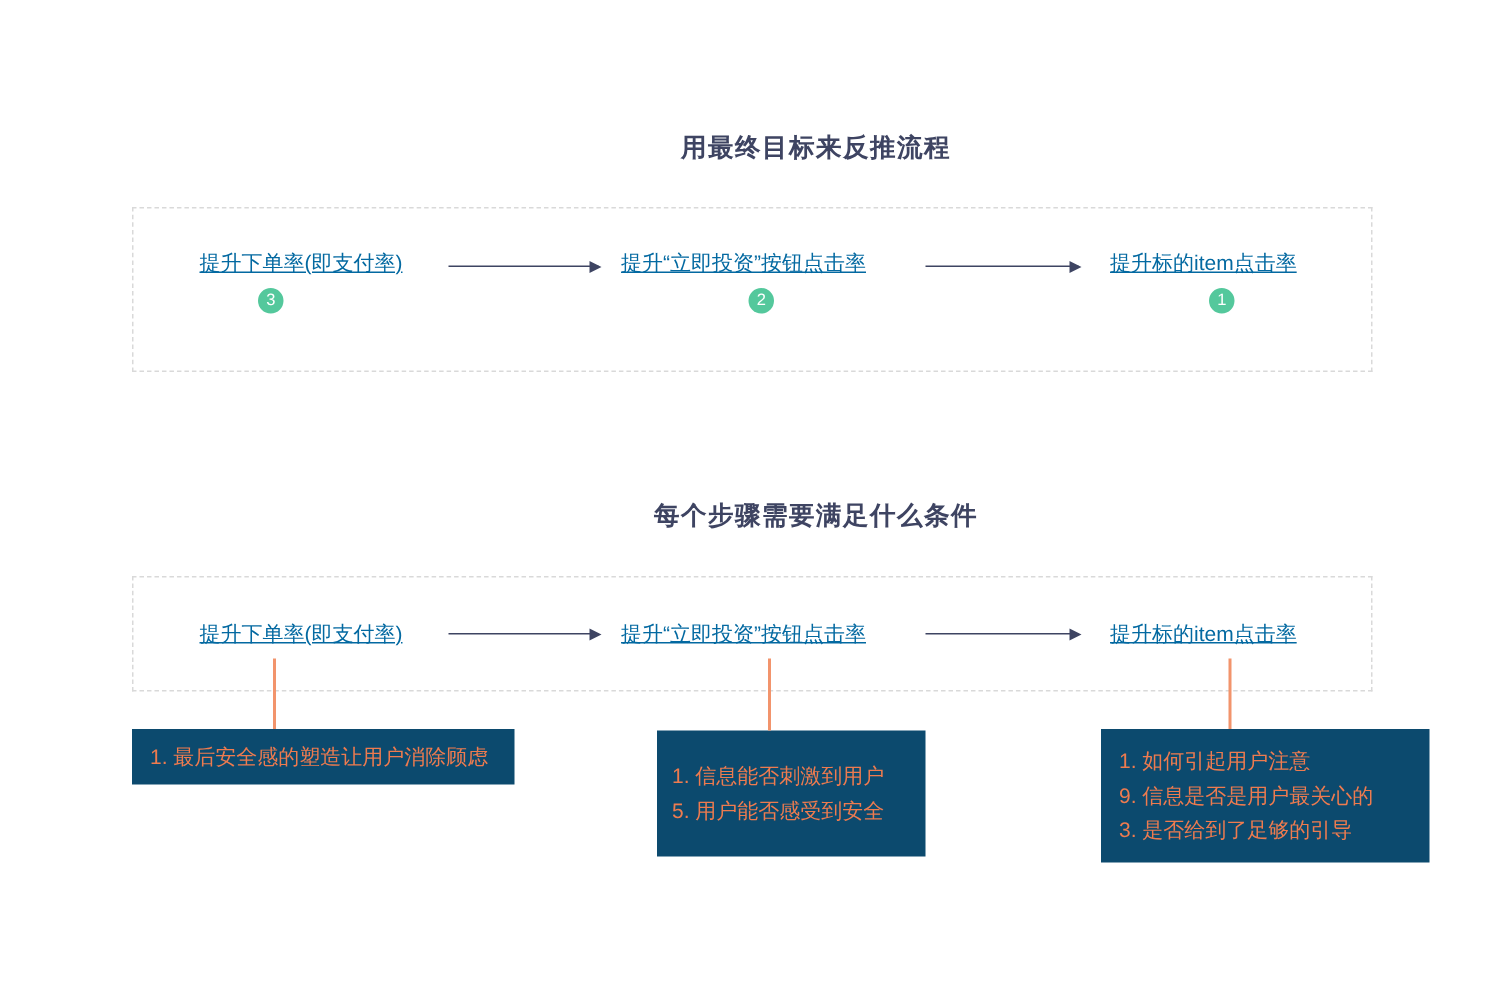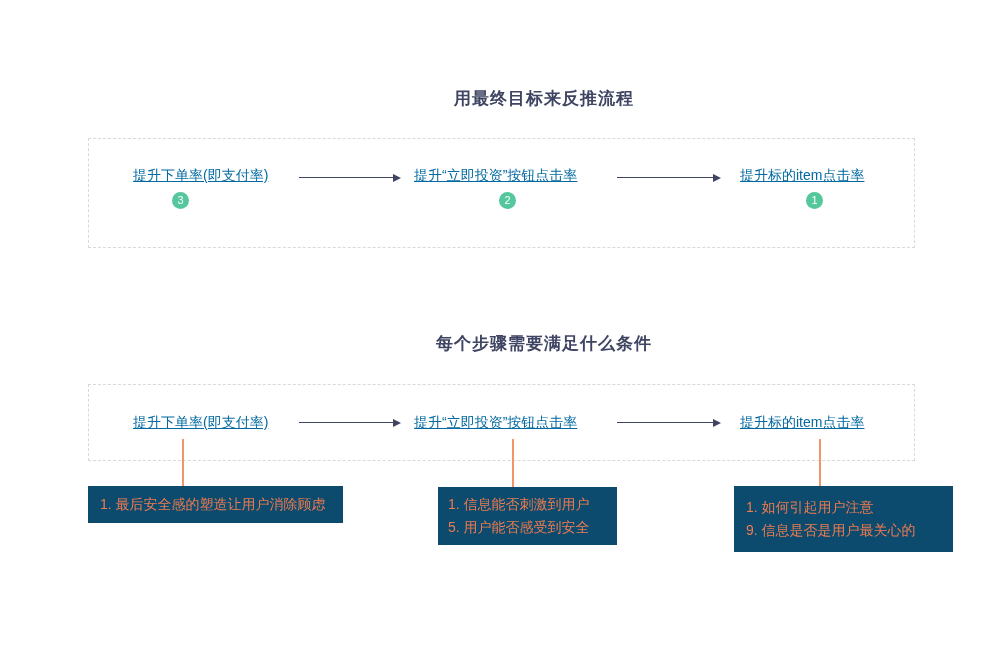--- a/index.html
+++ b/index.html
@@ -62,21 +62,21 @@
   }
   .v1 { left:182px; top:439px; height:47px; }
   .v2 { left:512px; top:439px; height:48px; }
   .v3 { left:819px; top:439px; height:47px; }
 
   .note-box {
     position:absolute; background:#0c4a6e; color:#ee7b4f;
     font-size:14px; line-height:23px; padding:7px 12px;
   }
   #note-box-1 { left:88px;  top:486px; width:255px; }
-  #note-box-2 { left:438px; top:487px; width:179px; padding:6px 10px; }
+  #note-box-2 { left:438px; top:487px; width:179px; padding:19px 10px; }
   #note-box-3 { left:734px; top:486px; width:219px; padding:10px 12px; }
   .note-line { white-space:nowrap; }
 </style>
 </head>
 <body>
 
 <div class="section-title" id="title-1">用最终目标来反推流程</div>
 
 <div class="flow-box" id="flow-box-1"></div>
 
@@ -109,13 +109,14 @@
 </div>
 
 <div class="note-box" id="note-box-2">
   <div class="note-line">1. 信息能否刺激到用户</div>
   <div class="note-line">5. 用户能否感受到安全</div>
 </div>
 
 <div class="note-box" id="note-box-3">
   <div class="note-line">1. 如何引起用户注意</div>
   <div class="note-line">9. 信息是否是用户最关心的</div>
+  <div class="note-line">3. 是否给到了足够的引导</div>
 </div>
 
 </body></html>

